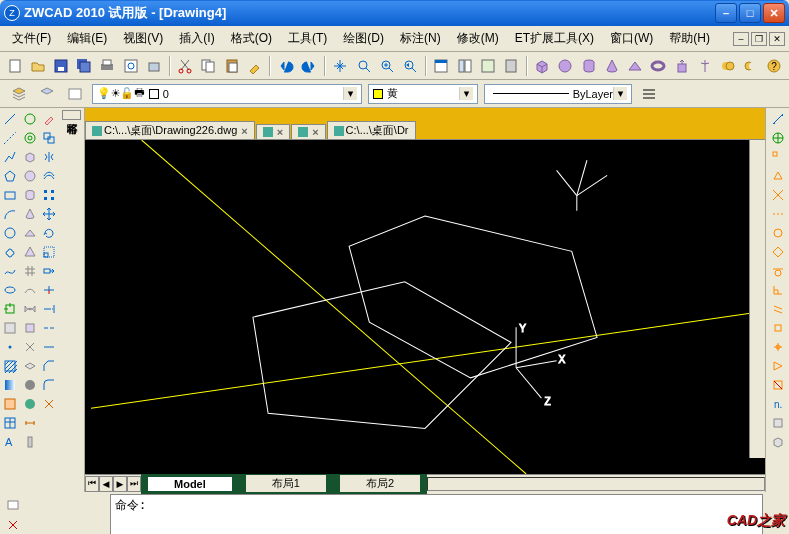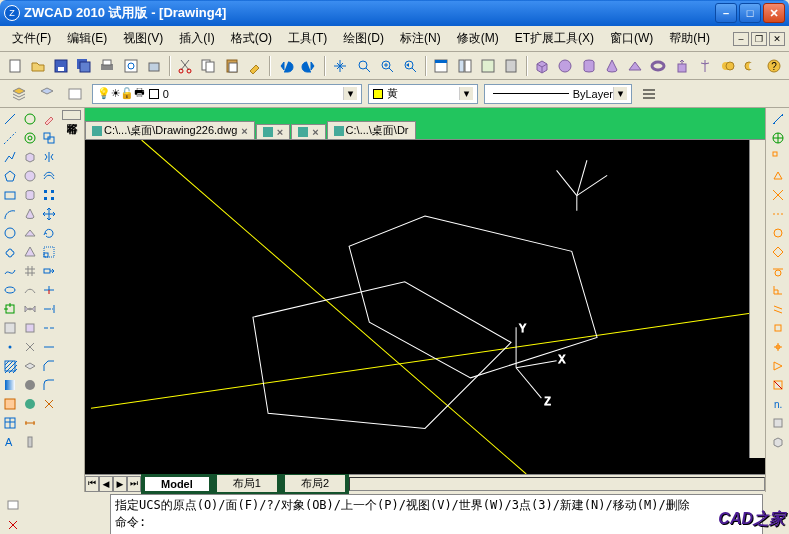--- a/index.html
+++ b/index.html
@@ -24,35 +24,35 @@
 .layer-combo.color { width: 110px; }
 .layer-combo.ltype { width: 148px; }
 .layer-combo .dd { margin-left: auto; width: 14px; text-align: center; background: #ece9d8; border-left: 1px solid #ccc; }
 .color-sw { width:10px;height:10px;background:#ff0;border:1px solid #000;display:inline-block;margin-right:4px; }
 .workarea { display: flex; height: 384px; }
 .left-tools { width: 85px; background: #ece9d8; border-right: 1px solid #aca899; display: flex; }
 .left-col { width: 20px; display: flex; flex-direction: column; align-items: center; padding: 2px 0; gap: 1px; }
 .lt-btn { width: 18px; height: 18px; display: flex; align-items: center; justify-content: center; cursor: pointer; border:1px solid transparent; }
 .right-tools { width: 24px; background: #ece9d8; border-left: 1px solid #aca899; display: flex; flex-direction: column; align-items: center; padding: 2px 0; gap: 1px; }
 .center { flex: 1; display: flex; flex-direction: column; }
-.tabstrip { height: 32px; background: #22c55e; border-bottom: 1px solid #888; display: flex; align-items: flex-end; overflow: hidden; }
+.tabstrip { height: 32px; background: #eab308; border-bottom: 1px solid #888; display: flex; align-items: flex-end; overflow: hidden; }
 .filetab { background: #ece9d8; border: 1px solid #888; border-bottom: none; padding: 1px 6px; margin-right: 1px; font-size: 11px; display:flex; align-items:center; gap:2px; cursor:pointer; white-space:nowrap; }
 .filetab .x { color:#666; font-weight:bold; margin-left:2px;}
 .filetab .ficon { width:10px;height:10px;background:#4a9;display:inline-block; }
 .canvas-wrap { flex: 1; position: relative; background: #000; overflow: hidden; }
 .canvas-wrap svg { width: 100%; height: 100%; }
 .vscroll { position:absolute; right:0; top:0; bottom:16px; width:16px; background:#ece9d8; border-left:1px solid #888; }
 .hscroll-row { height: 18px; display: flex; align-items:center; background:#ece9d8; border-top:1px solid #888; }
 .nav-arrows { display:flex; }
 .nav-arr { width:14px;height:16px;border:1px solid #888;background:#ece9d8;display:flex;align-items:center;justify-content:center;font-size:9px;cursor:pointer; }
-.layout-tab { padding: 1px 16px; border:4px solid #14532d; background:#ece9d8; font-size:11px; cursor:pointer; }
+.layout-tab { padding: 1px 26px; border:7px solid #14532d; background:#ece9d8; font-size:11px; cursor:pointer; }
 .layout-tab.active { background:#fff; font-weight:bold; }
 .hscroll-track { flex:1; background:#ece9d8; border:1px inset #888; height:14px; }
 .cmdline { height: 46px; background: #fff; border: 1px solid #888; margin: 2px 4px; font-size: 12px; font-family: SimSun, monospace; padding: 2px 4px; overflow:hidden; position:relative; margin-left:110px; margin-right:26px; }
-.watermark { position:absolute; right:4px; bottom:4px; font-style:italic; font-weight:bold; font-size:16px; color:#4c1d95; text-shadow:1px 1px 0 #000; pointer-events:none; font-family: "Arial Black", sans-serif; }
+.watermark { position:absolute; right:4px; bottom:4px; font-style:italic; font-weight:bold; font-size:14px; color:#b91c1c; text-shadow:1px 1px 0 #000; pointer-events:none; font-family: "Arial Black", sans-serif; }
 .vtab { writing-mode: vertical-rl; font-size:11px; padding:4px 1px; border:1px solid #888; background:#ece9d8; cursor:pointer; }
 .ltype-line { flex:1; border-top:1px solid #000; margin:0 4px; }
 .bottom-wrap { position:relative; }
 .cmd-icons { position:absolute; left:4px; top:2px; display:flex; flex-direction:column; gap:2px; }
 </style>
 </head>
 <body>
 
 <div class="titlebar">
   <div class="icon">Z</div>
@@ -770,18 +770,17 @@
           <rect x="2" y="3" width="10" height="8" stroke="#888" fill="#fff"></rect>
         </svg>
       </div>
     <div class="lt-btn">
         <svg width="14" height="14">
           <path d="M3 3l8 8M11 3l-8 8" stroke="#c00"></path>
         </svg>
       </div>
   </div>
   <div class="cmdline">
-    <div>指定UCS的原点(O)/面(F)/?/对象(OB)/上一个(P)/视图(V)/世界(W)/3点(3)/新建(N)/移动(M)/删除</div>
     <div>命令:</div>
   </div>
 </div>
 
 <div class="watermark">CAD之家</div>
 
 </body></html>

